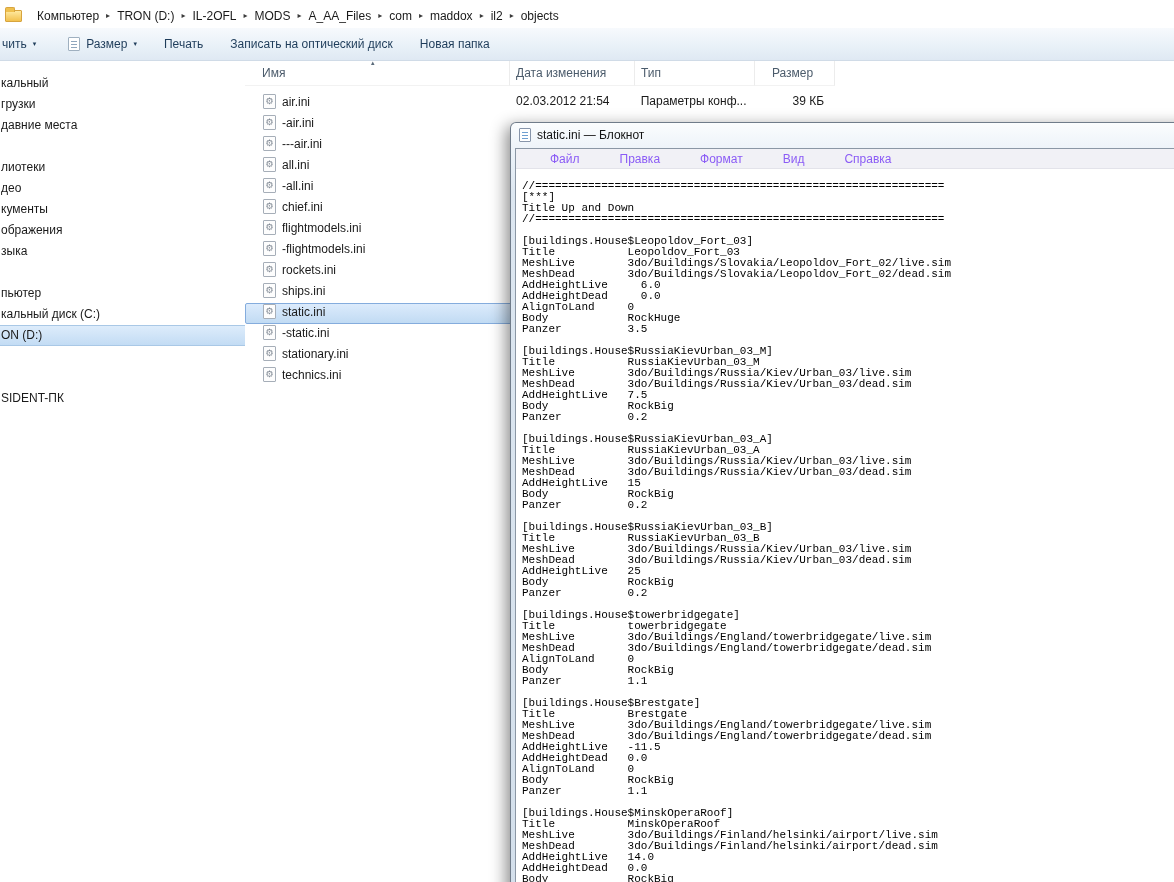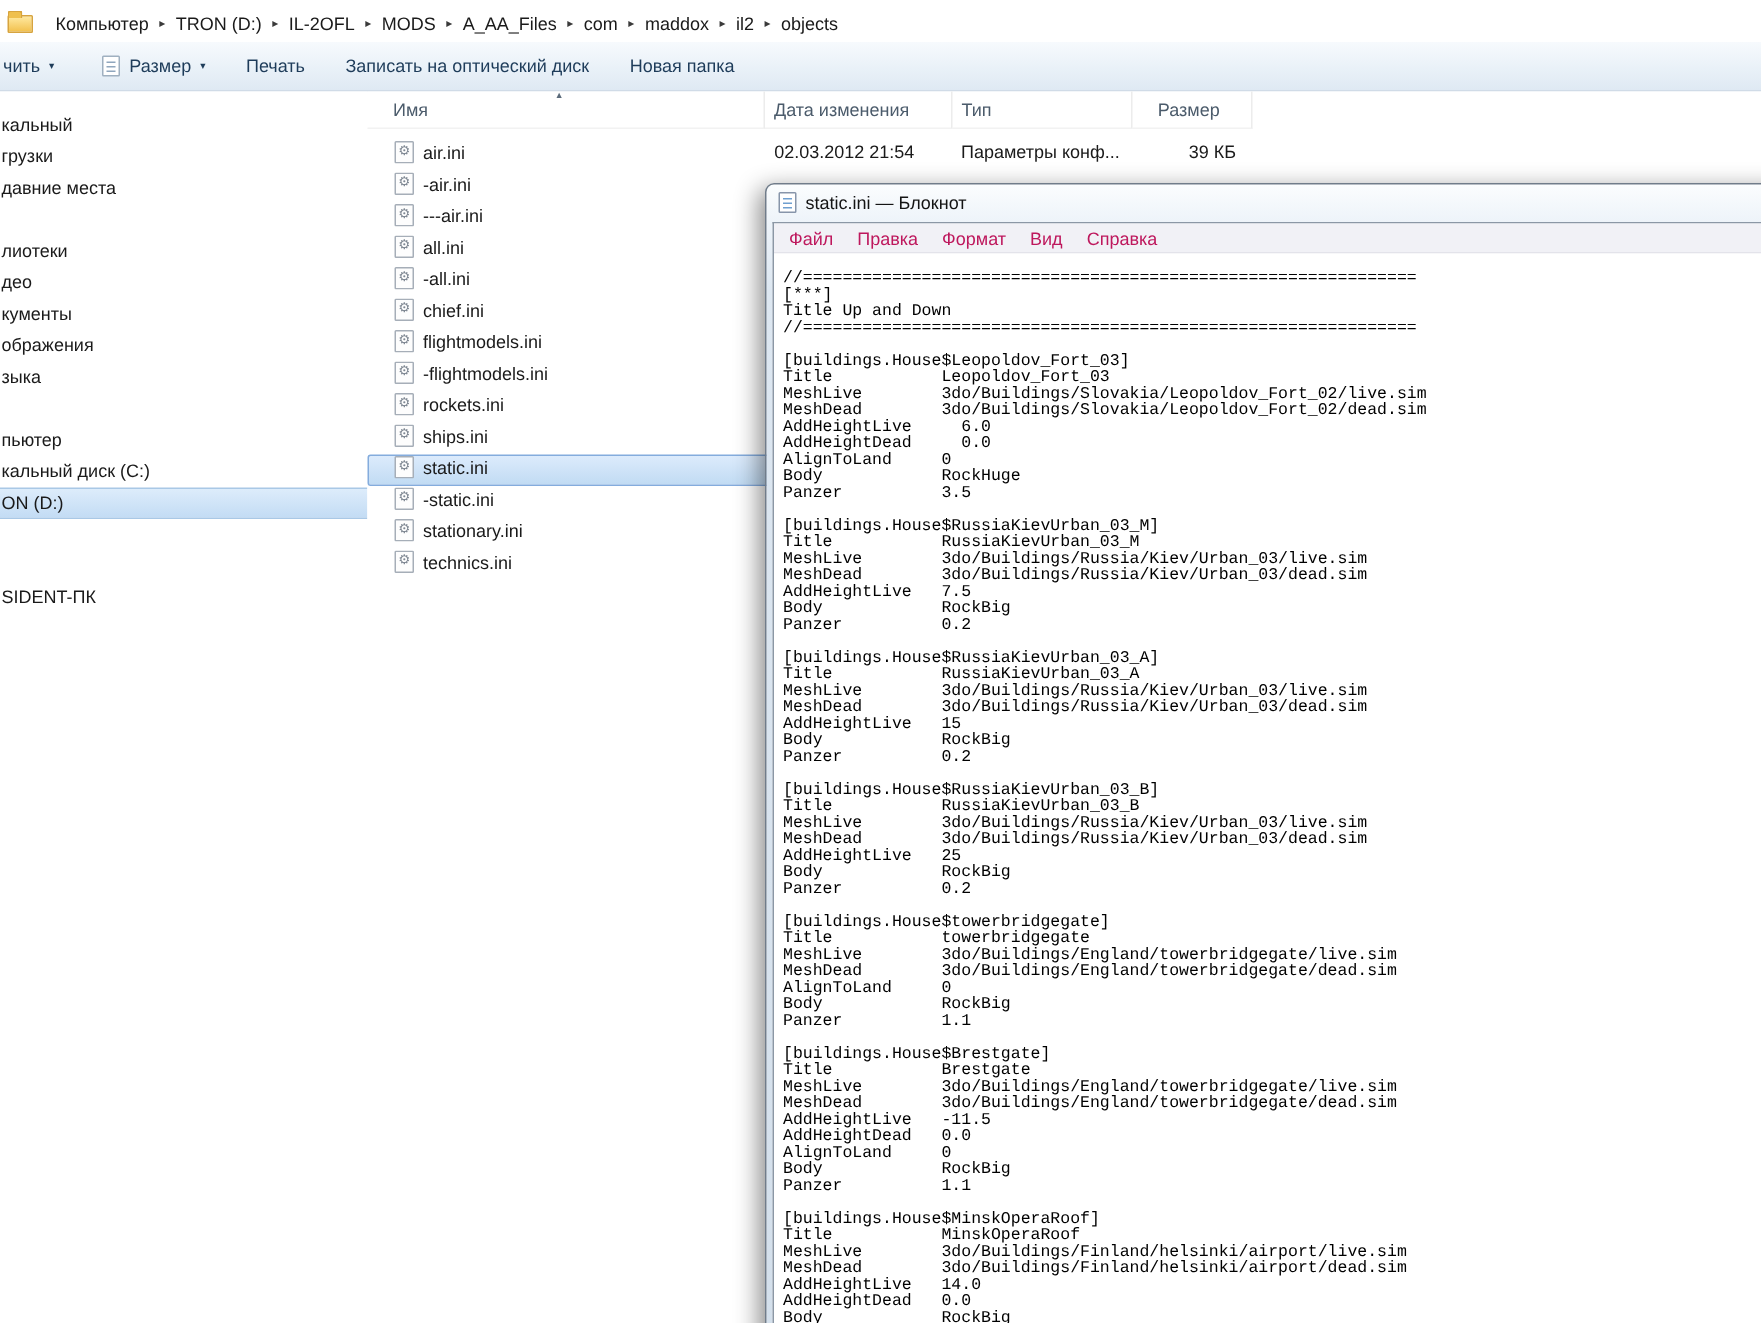--- a/index.html
+++ b/index.html
@@ -64,21 +64,21 @@
     background:linear-gradient(180deg,#fbfdfe 0px,#edf3f9 26px,#dde7f1 70px,#d3dfeb 100%);
     border:1px solid #707c8a; border-bottom:none; border-radius:6px 6px 0 0;
     box-shadow:-4px 4px 16px rgba(0,0,0,0.45); }
   .np-title { height:24px; display:flex; align-items:center; gap:6px; padding:0 0 0 8px; color:#141414; }
   .np-icon { width:12px; height:14px; background:#fff; border:1px solid #8795aa; border-radius:1px; position:relative; flex:0 0 auto; }
   .np-icon::before { content:""; position:absolute; left:2px; top:3px; right:2px; height:1px;
     background:#6f9fd0; box-shadow:0 3px 0 #6f9fd0, 0 6px 0 #6f9fd0; }
   .np-client { position:absolute; left:4px; right:4px; top:25px; bottom:0;
     border:1px solid #8b97a5; border-bottom:none; background:#fff; display:flex; flex-direction:column; }
   .np-menu { height:20px; background:#f1f1f6; border-bottom:1px solid #e3e3ea; display:flex; align-items:center; padding-left:2px; flex:0 0 auto; }
-  .np-menu-item { padding:0 8px; color:#be185d; cursor:default; }
+  .np-menu-item { padding:0 8px; color:#8b5cf6; cursor:default;margin-left:24px; }
   .np-content { flex:1; background:#fff; overflow:hidden; padding:12px 0 0 6px; }
   .np-content pre { font-family:"Liberation Mono","DejaVu Sans Mono",monospace; font-size:11px; line-height:11px; color:#000; white-space:pre; }
 </style>
 </head>
 <body>
 
 <div class="stage">
 
   <div>
     <div class="address-bar">

